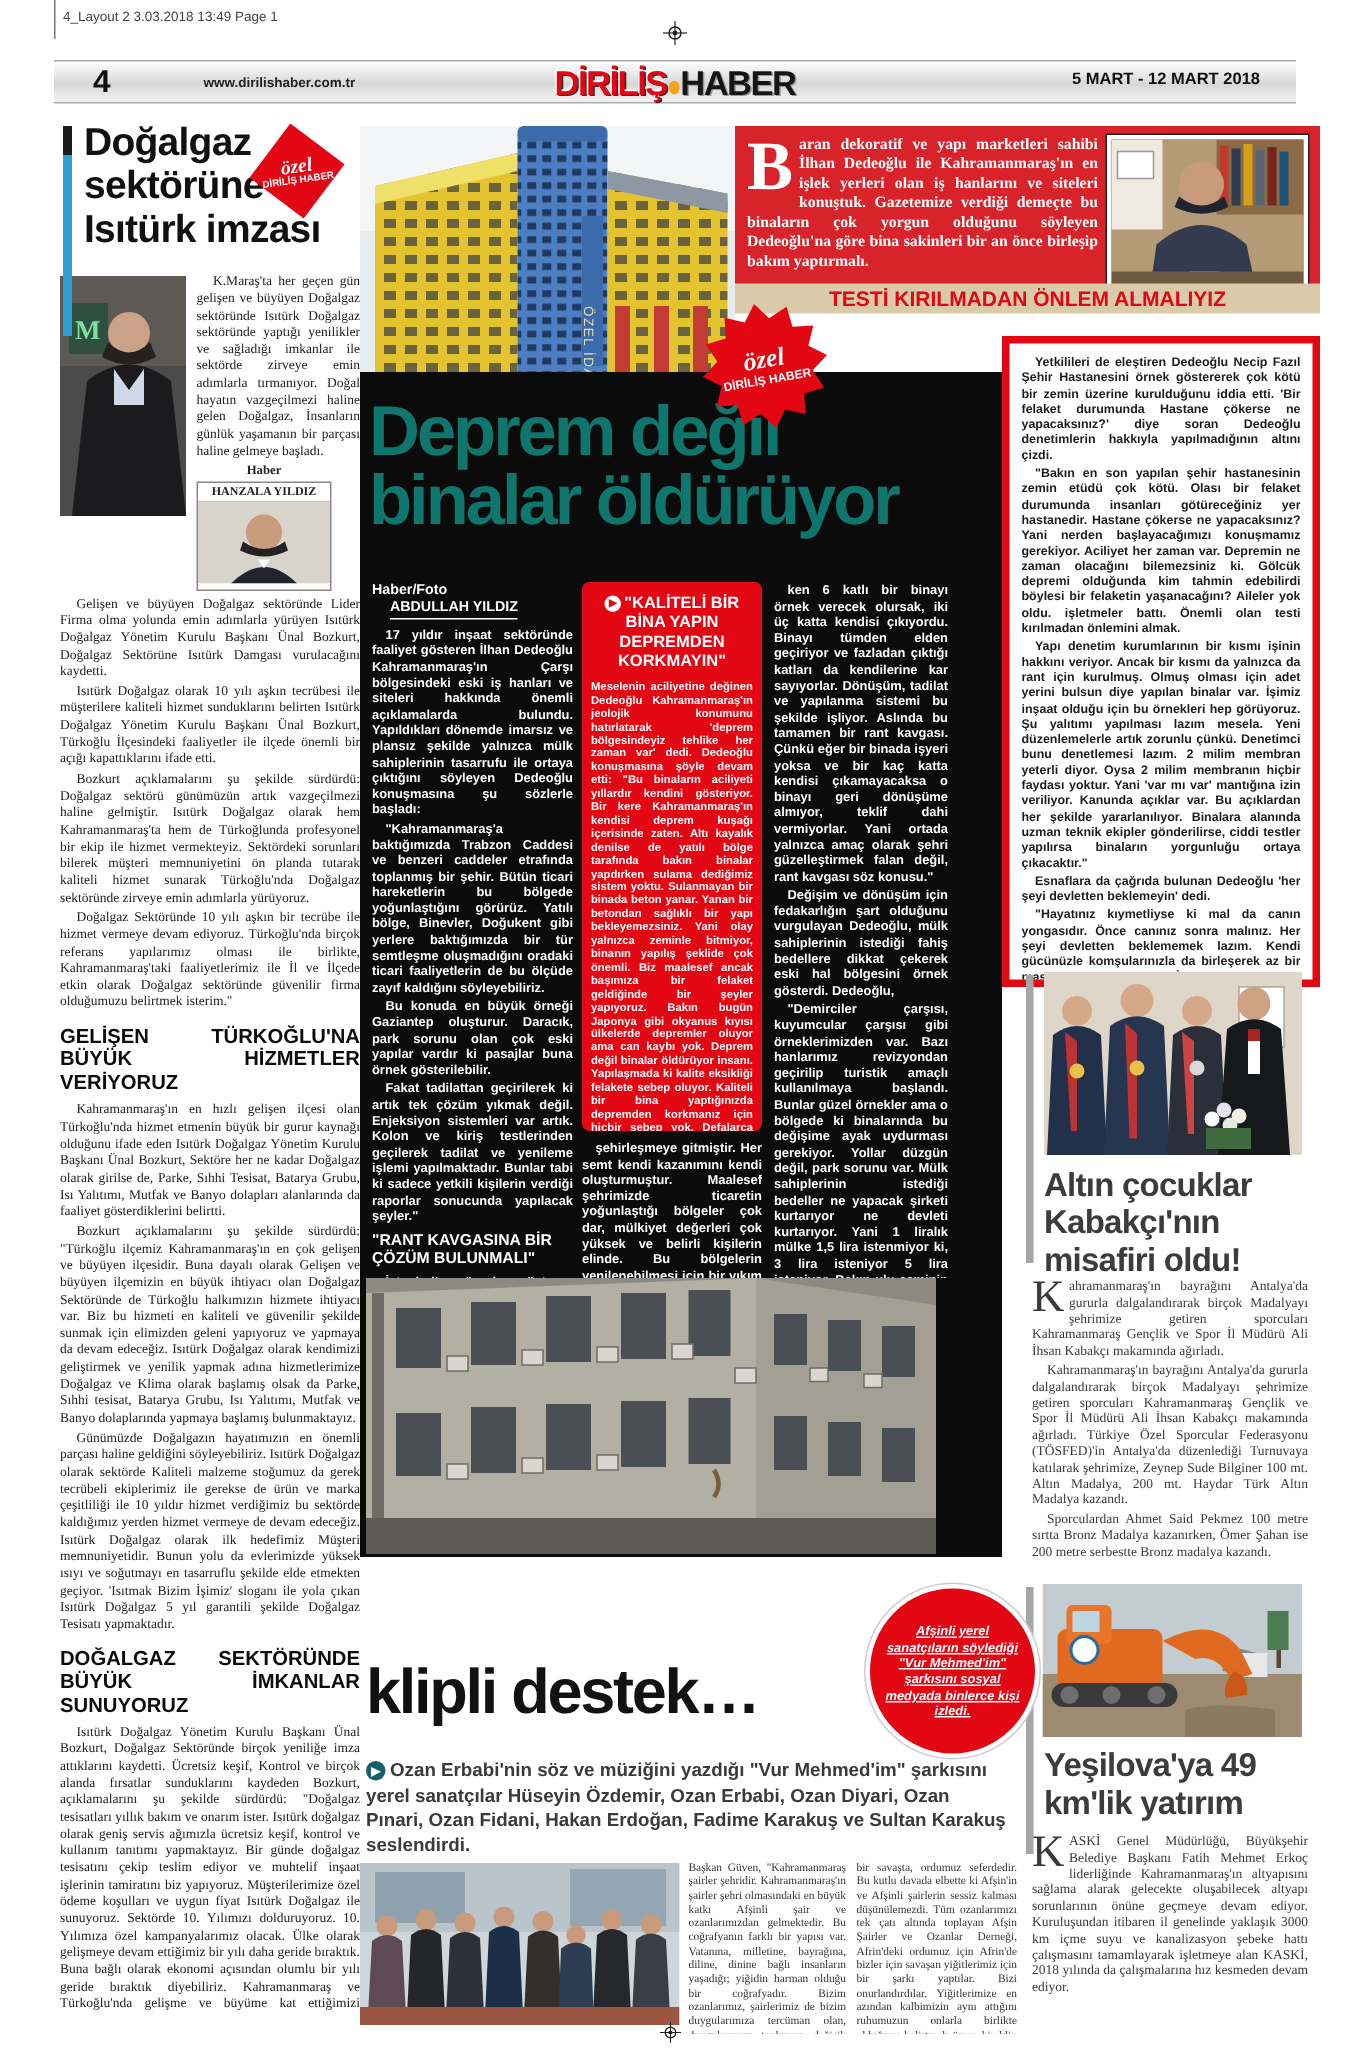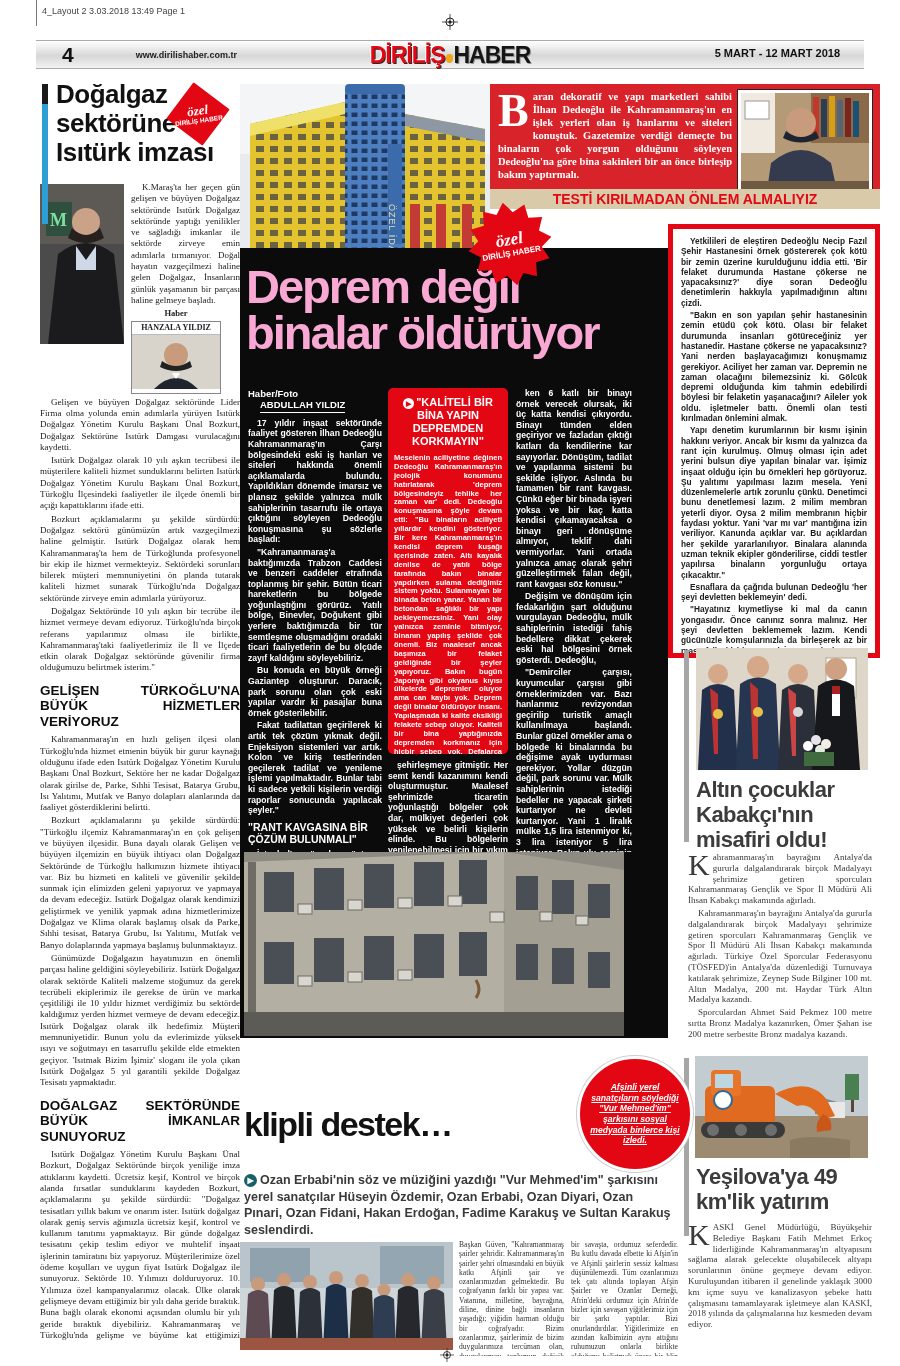--- a/index.html
+++ b/index.html
@@ -44,42 +44,42 @@
   .lead-box{left:490px;top:84px;width:390px;height:119px;background:#d9232b;color:#fff;padding:6px 8px;box-sizing:border-box;}
   .lead-text{font-family:"Liberation Serif",serif;font-weight:700;font-size:10.5px;line-height:13px;text-align:justify;}
   .lead-drop{float:left;font-size:46px;line-height:38px;font-weight:700;margin:2px 4px 0 0;font-family:"Liberation Serif",serif;}
   .portrait{float:right;width:128px;height:98px;margin:0 0 2px 6px;border:3px solid #fff;outline:1px solid #222;}
   .warn-bar{left:490px;top:189px;width:390px;height:20px;background:#d9cbaa;display:flex;align-items:center;justify-content:center;}
   .warn-bar span{color:#e30613;font-weight:900;font-size:14px;letter-spacing:0;}
   .quote-box{left:668px;top:224px;width:212px;height:434px;background:#fff;border:5px solid #e30613;box-sizing:border-box;
     padding:7px 8px;overflow:hidden;}
   .quote-box p{margin:0 0 2px 0;font-size:8.3px;line-height:10.3px;font-weight:700;color:#1c1c1c;text-align:justify;text-indent:9px;}
   .black-block{left:240px;top:248px;width:428px;height:790px;background:#0b0b0b;color:#fff;overflow:hidden;}
-  .main-headline{padding:16px 0 0 6px;font-weight:900;letter-spacing:-2px;line-height:0.98;font-size:47px;color:#f9a8d4;}
+  .main-headline{padding:16px 0 0 6px;font-weight:900;letter-spacing:-2px;line-height:0.98;font-size:47px;color:#0f766e;}
   .starburst{width:84px;height:84px;background:#e30613;
     clip-path:polygon(50% 0%,59.8% 13.3%,75% 6.7%,76.9% 23.1%,93.3% 25%,86.7% 40.2%,100% 50%,86.7% 59.8%,93.3% 75%,76.9% 76.9%,75% 93.3%,59.8% 86.7%,50% 100%,40.2% 86.7%,25% 93.3%,23.1% 76.9%,6.7% 75%,13.3% 59.8%,0% 50%,13.3% 40.2%,6.7% 25%,23.1% 23.1%,25% 6.7%,40.2% 13.3%);
     display:flex;flex-direction:column;align-items:center;justify-content:center;transform:rotate(-10deg);z-index:6;}
   .starburst .oz{font-family:"Liberation Serif",serif;font-style:italic;font-weight:700;color:#fff;font-size:17px;line-height:1;}
   .starburst .dh{color:#fff;font-size:8px;font-weight:800;line-height:1;margin-top:2px;}
   .cols{position:absolute;left:0;top:140px;width:428px;height:464px;}
   .bcol{position:absolute;top:0;font-size:8.6px;line-height:10.6px;font-weight:700;text-align:justify;overflow:hidden;height:464px;}
   .bcol p{margin:0 0 2px 0;text-indent:9px;}
   .bcol-sub{font-size:10.5px;font-weight:900;line-height:1.15;margin:5px 0 4px 0;text-indent:0!important;text-align:left;}
   .mbyline{font-size:9.5px;font-weight:800;line-height:1.2;margin-bottom:5px;}
   .mbyline .nm{border-bottom:1px solid #fff;display:inline-block;padding-bottom:1px;margin-left:12px;}
   .quality-box{position:absolute;left:148px;top:0;width:120px;height:366px;background:#e30613;border-radius:5px;
     padding:8px 6px;box-sizing:border-box;overflow:hidden;}
   .qb-title{font-size:11px;font-weight:900;line-height:1.18;text-align:center;margin-bottom:6px;}
   .qb-body{font-size:7.5px;line-height:8.9px;font-weight:700;text-align:justify;}
   .play-circ{display:inline-block;width:11px;height:11px;border-radius:50%;background:#fff;color:#e30613;
     font-size:7px;line-height:11px;text-align:center;vertical-align:middle;margin-right:2px;}
   .oldbldg-photo{position:absolute;left:4px;top:604px;width:380px;height:184px;}
   
   .ba-head-red{left:244px;top:1042px;font-size:42px;font-weight:900;letter-spacing:-1.5px;color:#e30613;line-height:1;}
-  .ba-head-black{left:244px;top:1107px;font-size:34px;font-weight:900;letter-spacing:-1.5px;color:#121212;line-height:1;}
+  .ba-head-black{left:244px;top:1107px;font-size:42px;font-weight:900;letter-spacing:-1.5px;color:#121212;line-height:1;}
   .badge{left:577px;top:1056px;width:116px;height:116px;border-radius:50%;background:#e30613;border:3px solid #fff;
     box-shadow:0 0 0 1px #ccc;display:flex;align-items:center;justify-content:flex-start;padding:10px;box-sizing:border-box;z-index:5;}
   .badge span{color:#fff;font-size:8.6px;line-height:1.25;font-weight:600;text-align:center;font-style:italic;text-decoration:underline;}
   .standfirst{left:244px;top:1172px;width:430px;font-size:12.5px;line-height:1.32;color:#3a3a3a;font-weight:600;}
   .sf-bullet{display:inline-block;width:13px;height:13px;border-radius:50%;background:#17606b;color:#fff;
     font-size:8px;line-height:13px;text-align:center;margin-right:3px;vertical-align:1px;}
   .group-photo{left:240px;top:1242px;width:213px;height:108px;}
   .ba-col{font-family:"Liberation Serif",serif;font-size:7.6px;line-height:9.3px;color:#333;text-align:justify;overflow:hidden;height:116px;}
   
   .side-rule{width:5px;background:#a6a6a6;}

